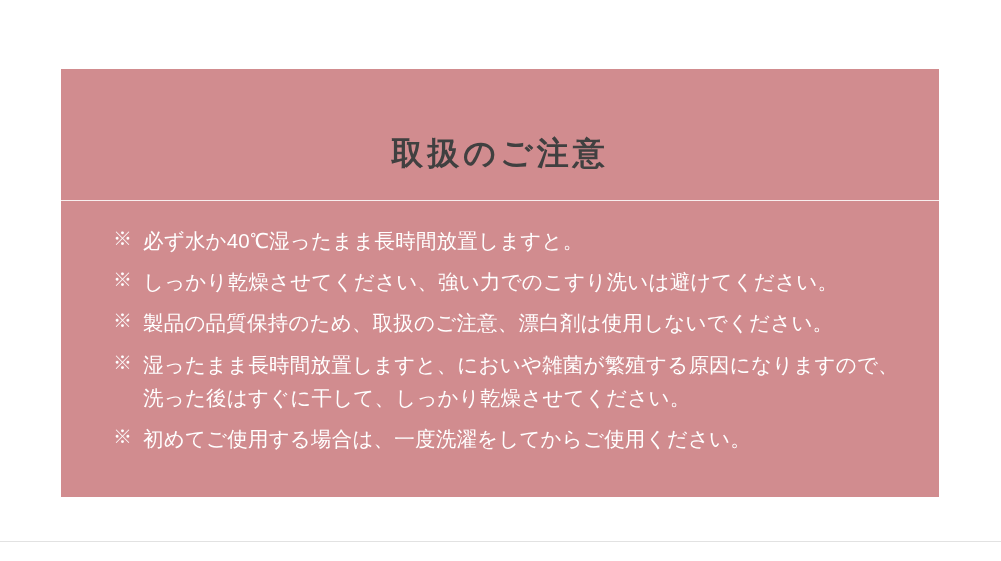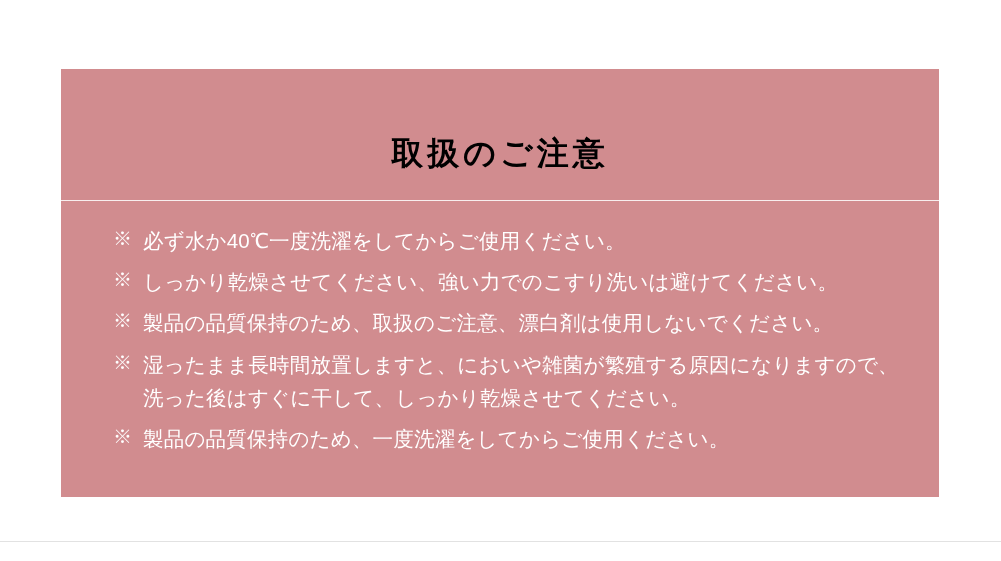--- a/index.html
+++ b/index.html
@@ -23,21 +23,21 @@
     position: absolute;
     left: 61px;
     top: 69px;
     width: 878px;
     height: 428px;
     background: #d18c8f;
     box-sizing: border-box;
   }
   .notice-title {
     text-align: center;
-    color: #000000;
+    color: #404040;
     font-size: 32px;
     font-weight: bold;
     letter-spacing: 4px;
     margin: 0;
     padding-top: 65px;
     line-height: 1.2;
   }
   .title-rule {
     position: absolute;
     left: 0;
@@ -85,35 +85,35 @@
 </head>
 <body>
 
 <div class="page">
   <div class="notice-card">
     <h1 class="notice-title">取扱のご注意</h1>
     <div class="title-rule"></div>
     <div class="notice-list">
       <div class="notice-item">
         <span class="notice-mark">※</span>
-        <span class="notice-text">必ず水か40℃一度洗濯をしてからご使用ください。</span>
+        <span class="notice-text">必ず水か40℃湿ったまま長時間放置しますと。</span>
       </div>
       <div class="notice-item">
         <span class="notice-mark">※</span>
         <span class="notice-text">しっかり乾燥させてください、強い力でのこすり洗いは避けてください。</span>
       </div>
       <div class="notice-item">
         <span class="notice-mark">※</span>
         <span class="notice-text">製品の品質保持のため、取扱のご注意、漂白剤は使用しないでください。</span>
       </div>
       <div class="notice-item">
         <span class="notice-mark">※</span>
         <span class="notice-text">湿ったまま長時間放置しますと、においや雑菌が繁殖する原因になりますので、
 洗った後はすぐに干して、しっかり乾燥させてください。</span>
       </div>
       <div class="notice-item">
         <span class="notice-mark">※</span>
-        <span class="notice-text">製品の品質保持のため、一度洗濯をしてからご使用ください。</span>
+        <span class="notice-text">初めてご使用する場合は、一度洗濯をしてからご使用ください。</span>
       </div>
     </div>
   </div>
   <div class="bottom-rule"></div>
 </div>
 
 </body></html>

